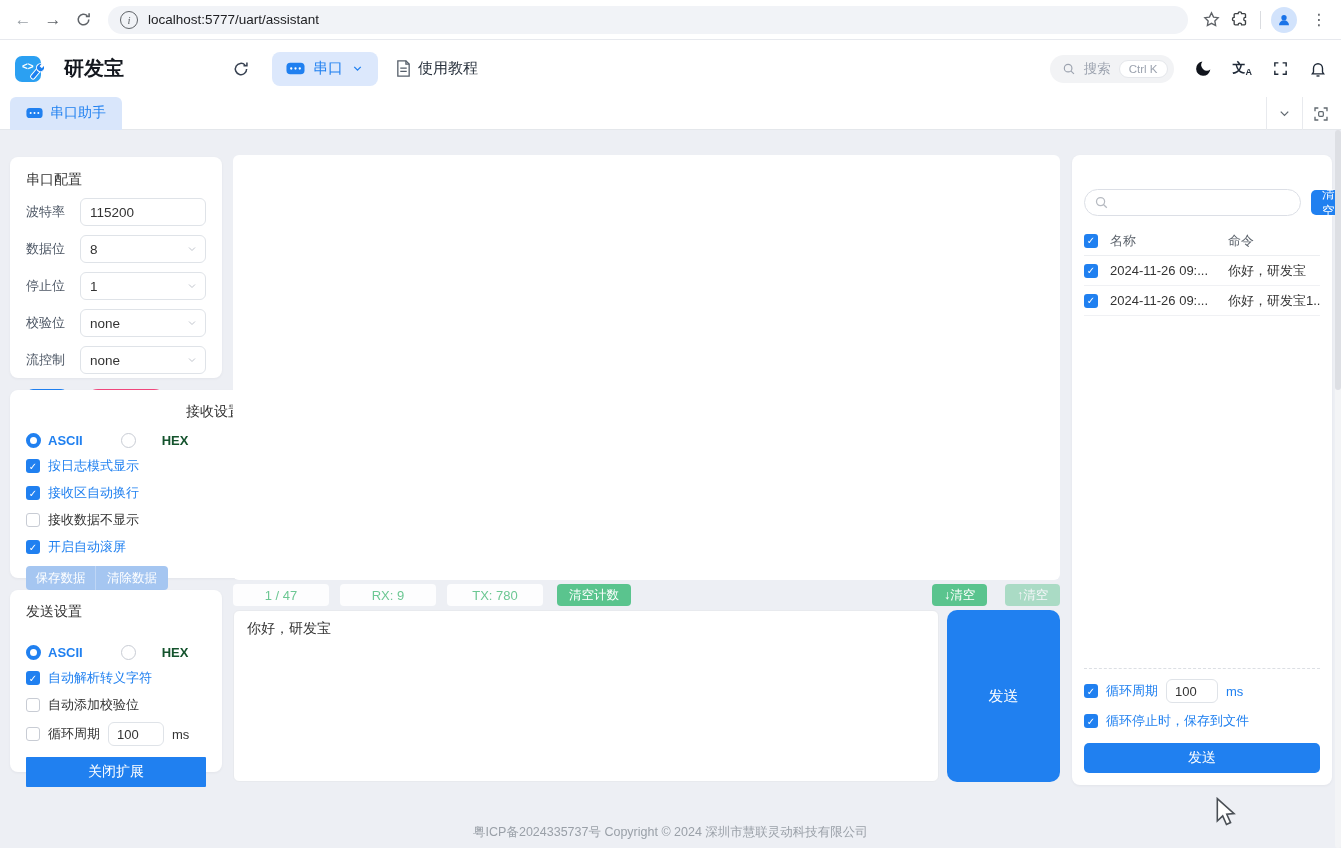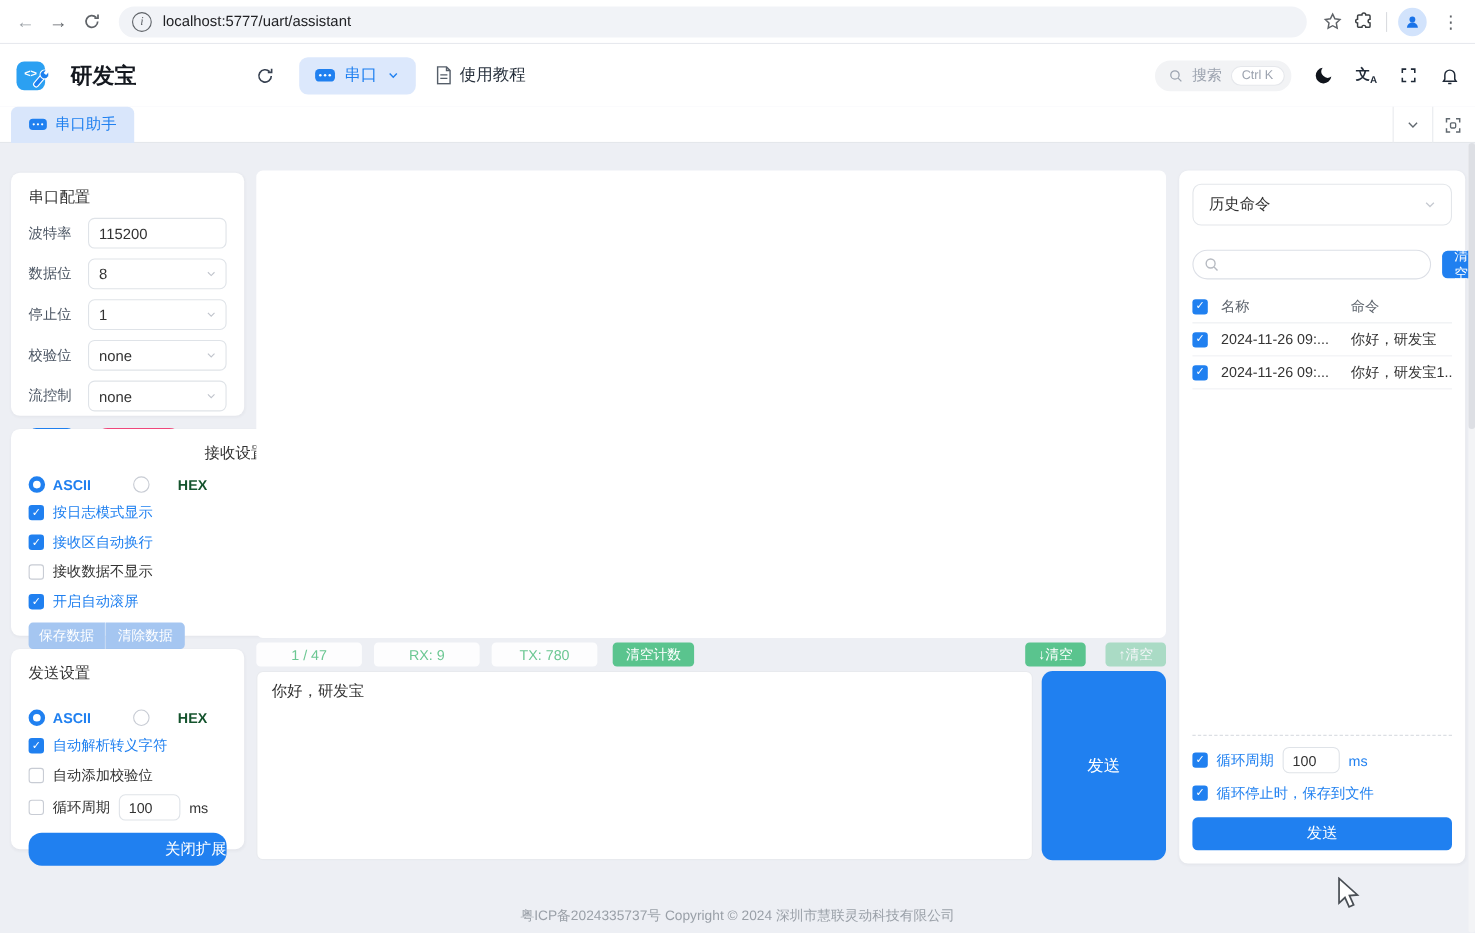--- a/index.html
+++ b/index.html
@@ -71,21 +71,21 @@
   .dualbtn { display:flex; margin-top:10px; }
   .dualbtn .half { height:24px; background:#a5c6f1; color:#fff; font-size:12.5px; display:flex; align-items:center; justify-content:center; width:70px; cursor:pointer; }
   .dualbtn .half:first-child { border-radius:4px 0 0 4px; border-right:1px solid #bfd6f5; }
   .dualbtn .half:last-child { border-radius:0 4px 4px 0; width:72px; }
 
   .panel-send { left:10px; top:590px; width:212px; height:182px; padding:13px 16px; }
   .gap-lg { margin-top:24px; }
   .loop-inline { display:flex; align-items:center; margin-top:8px; }
   .mini-input { width:56px; height:24px; border:1px solid #dfe3e8; border-radius:6px; margin:0 8px; padding:0 8px; font-size:13px; color:#333; outline:none; font-family:inherit; }
   .ms { font-size:13px; color:#333; }
-  .close-ext { margin-top:11px; height:30px; background:#2080f0; border-radius:12px; color:#fff; font-size:14px; display:flex; align-items:center; justify-content:flex-end; cursor:pointer; }
+  .close-ext { margin-top:11px; height:30px; background:#2080f0; border-radius:1px; color:#fff; font-size:14px; display:flex; align-items:center; justify-content:center; cursor:pointer; }
 
   
   .recv-box { position:absolute; left:233px; top:155px; width:827px; height:425px; background:#fff; border-radius:6px; }
   .statusbar { position:absolute; left:233px; top:584px; width:827px; height:22px; display:flex; align-items:center; }
   .stat-pill { width:96px; height:22px; background:#fdfdfe; border-radius:4px; color:#6cc793; font-size:13px; display:flex; align-items:center; justify-content:center; margin-right:11px; }
   .clear-count { height:22px; background:#5ac48e; border-radius:4px; color:#fff; font-size:12.5px; display:flex; align-items:center; justify-content:center; padding:0 12px; margin-left:3px; cursor:pointer; }
   .stat-right { position:absolute; right:0; top:0; display:flex; gap:18px; }
   .clear-dir { height:22px; width:55px; background:#5ac48e; border-radius:4px; color:#fff; font-size:12.5px; display:flex; align-items:center; justify-content:center; cursor:pointer; }
   .clear-dir.dim { opacity:.45; }
   .send-ta { position:absolute; left:233px; top:610px; width:706px; height:172px; background:#fff; border:1px solid #e8eaee; border-radius:6px; resize:none; outline:none; padding:9px 13px; font-size:14px; color:#333; font-family:inherit; }
@@ -386,26 +386,20 @@
       </div>
   </div>
 </div>
 
 <textarea class="send-ta" style="">你好，研发宝</textarea>
 <div class="big-send">
     <span>发送</span>
   </div>
 
 <div class="panel panel-hist">
-  <div class="hist-select">
-    <span>历史命令</span>
-    <svg class="chev" width="14" height="14" viewBox="0 0 24 24">
-        <path d="M6 9l6 6 6-6" fill="none" stroke="currentColor" stroke-width="2"></path>
-      </svg>
-  </div>
   <div class="hist-search-row">
     <div class="hist-search">
       <svg width="15" height="15" viewBox="0 0 24 24">
           <circle cx="10.5" cy="10.5" r="6.5" fill="none" stroke="#b6bac1" stroke-width="2"></circle>
           <path d="M15.5 15.5l5 5" stroke="#b6bac1" stroke-width="2"></path>
         </svg>
       <input style="">
     </div>
     <div class="hist-clear">
         <span>清空</span>

